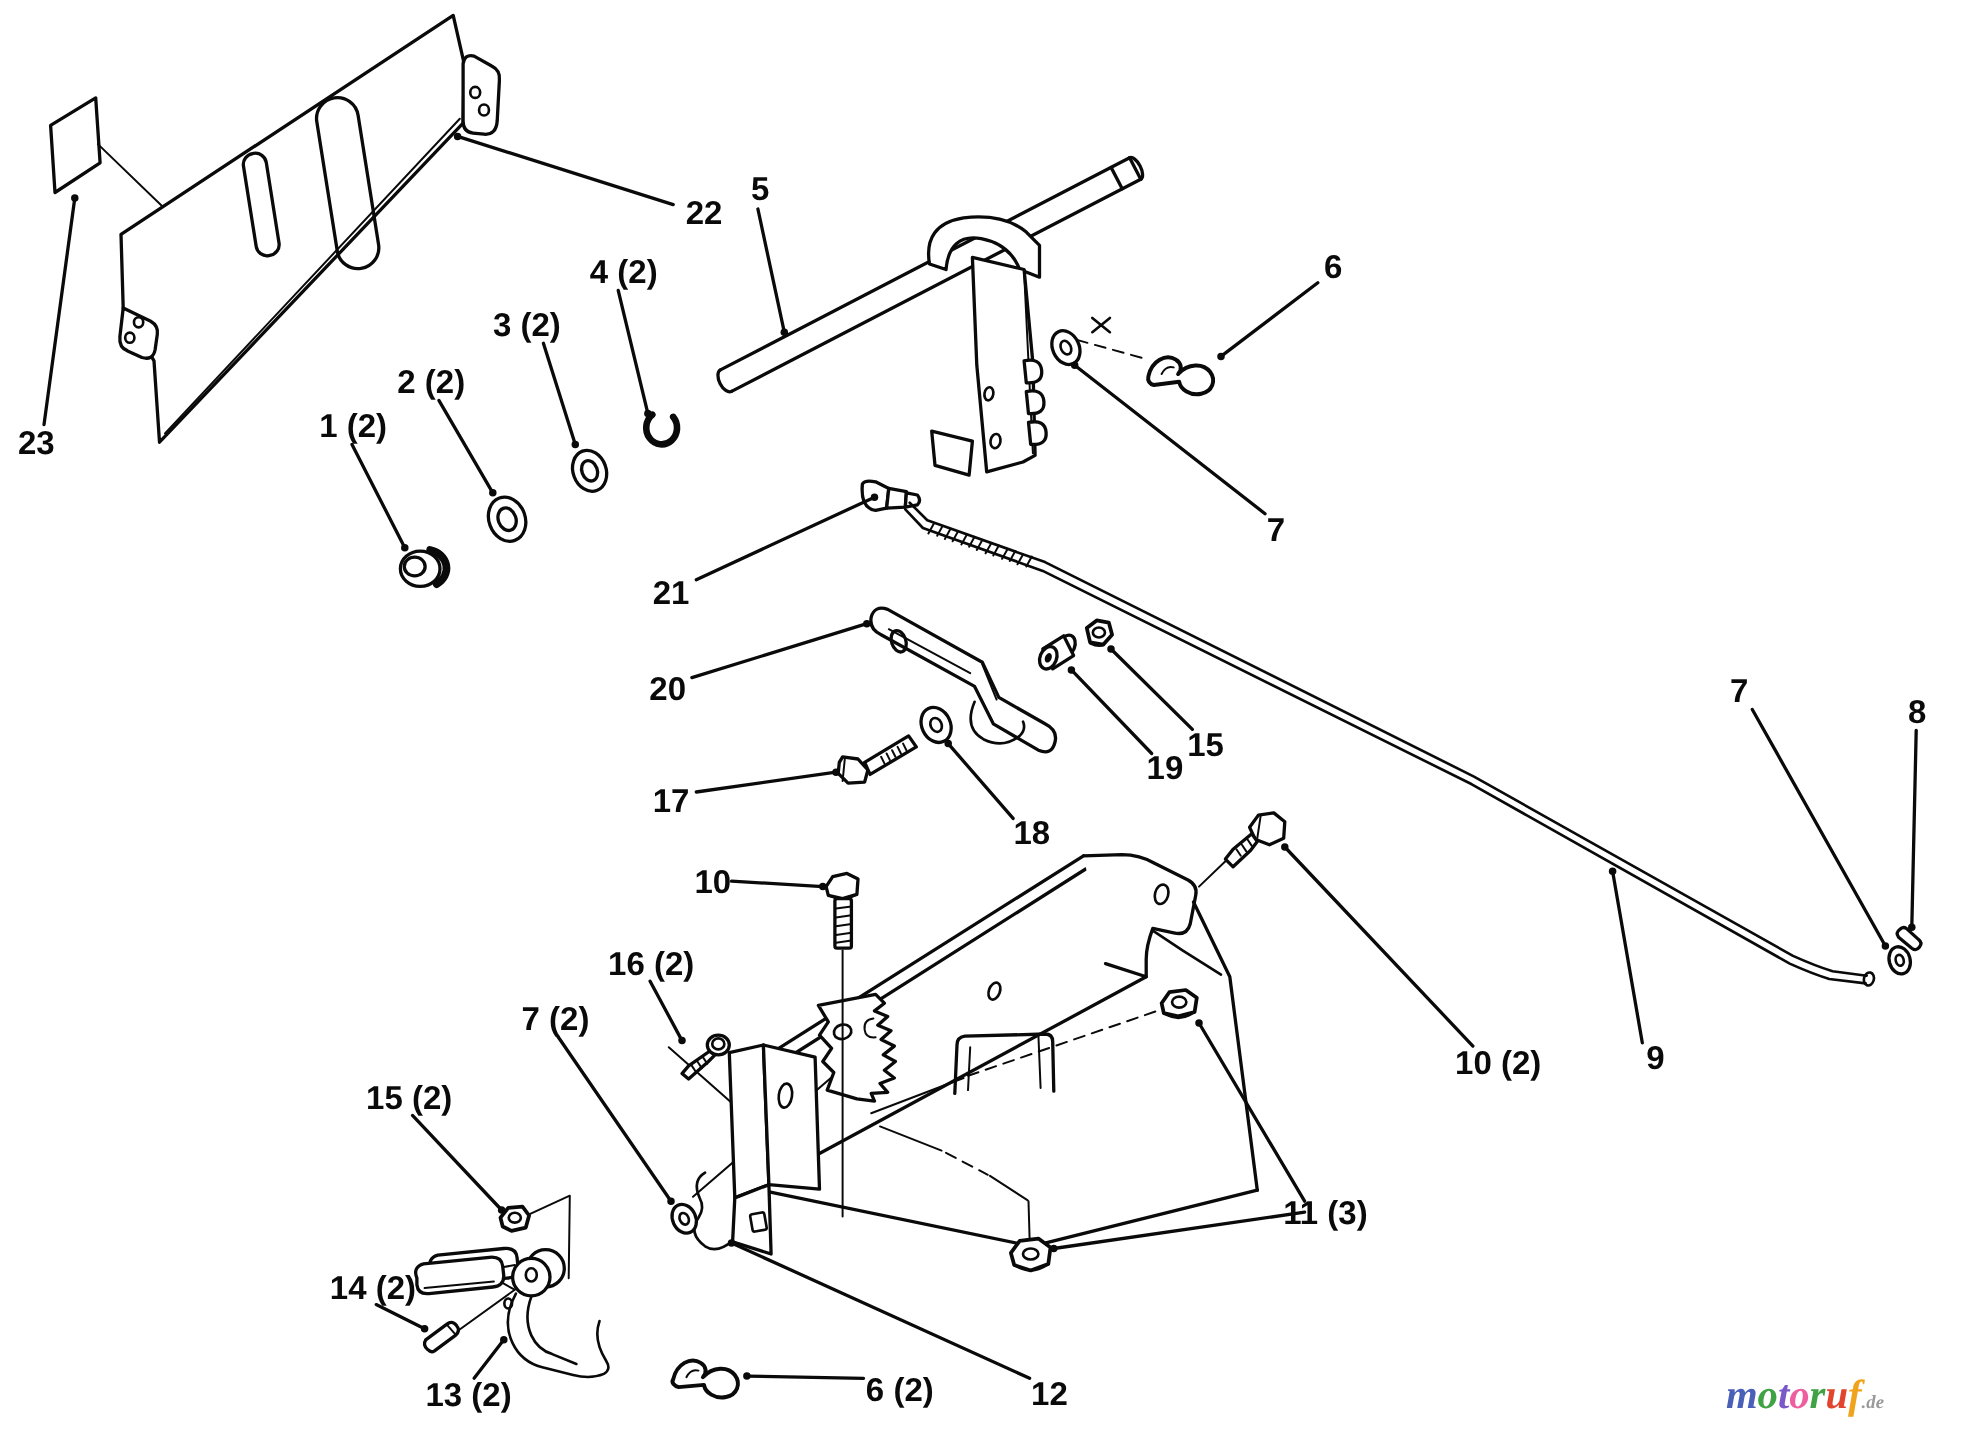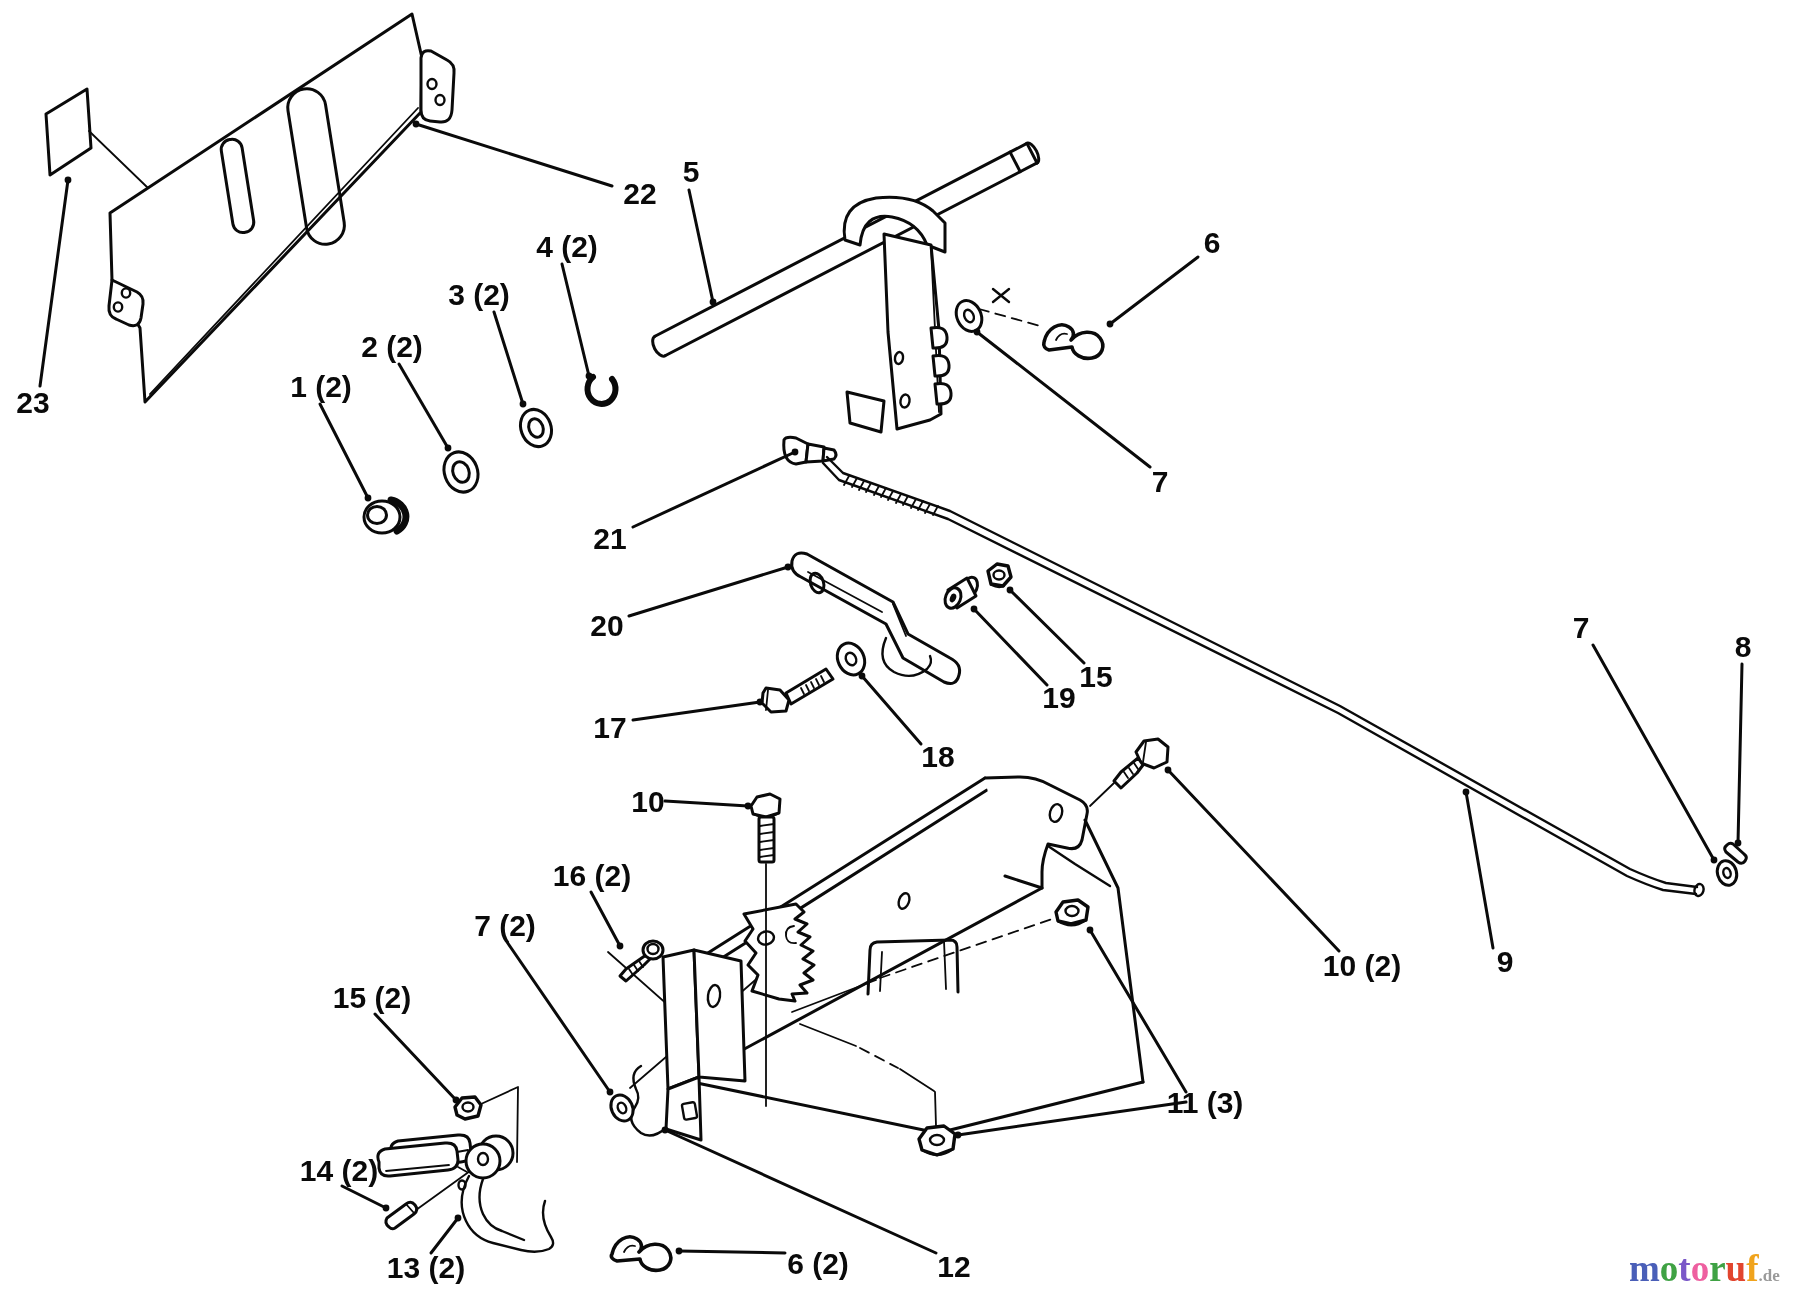--- a/index.html
+++ b/index.html
@@ -11,22 +11,22 @@
   .s2{fill:none;stroke:#0a0a0a;stroke-width:2.4;stroke-linecap:round;stroke-linejoin:round;}
   .thin{fill:none;stroke:#0a0a0a;stroke-width:1.8;stroke-linecap:round;stroke-linejoin:round;}
   .w{fill:#ffffff;stroke:#0a0a0a;stroke-width:3;stroke-linecap:round;stroke-linejoin:round;}
   .wh{fill:#ffffff;stroke:#0a0a0a;stroke-width:3.4;stroke-linecap:round;stroke-linejoin:round;}
   .heavy{fill:none;stroke:#0a0a0a;stroke-width:7;stroke-linecap:round;}
   .dash{stroke-dasharray:10 7;}
   .lbl{font:700 30px "Liberation Sans","DejaVu Sans",sans-serif;fill:#0a0a0a;text-anchor:middle;}
   .leader{stroke:#0a0a0a;stroke-width:3;stroke-linecap:round;}
   .ldot{fill:#0a0a0a;}
   
-  .watermark{position:absolute;left:1629px;top:1250px;white-space:nowrap;
-             font-family:"Liberation Serif","DejaVu Serif",serif;font-weight:700;font-size:37px;line-height:1;}
+  .watermark{position:absolute;left:1569px;top:1250px;white-space:nowrap;
+             font-family:"Liberation Serif","DejaVu Serif",serif;font-weight:700;font-size:37px;line-height:1;font-style:italic;}
   .watermark .suffix{font-size:17px;font-weight:700;}
 </style>
 </head>
 <body>
 
 <div class="stage">
 <svg width="1800" height="1302" viewBox="0 0 1800 1302">
 
   <g>
     <path class="w" d="M110,213 L412,14 L422,58 L421,112 L145,402 L140,328 L112,280 Z"></path>

